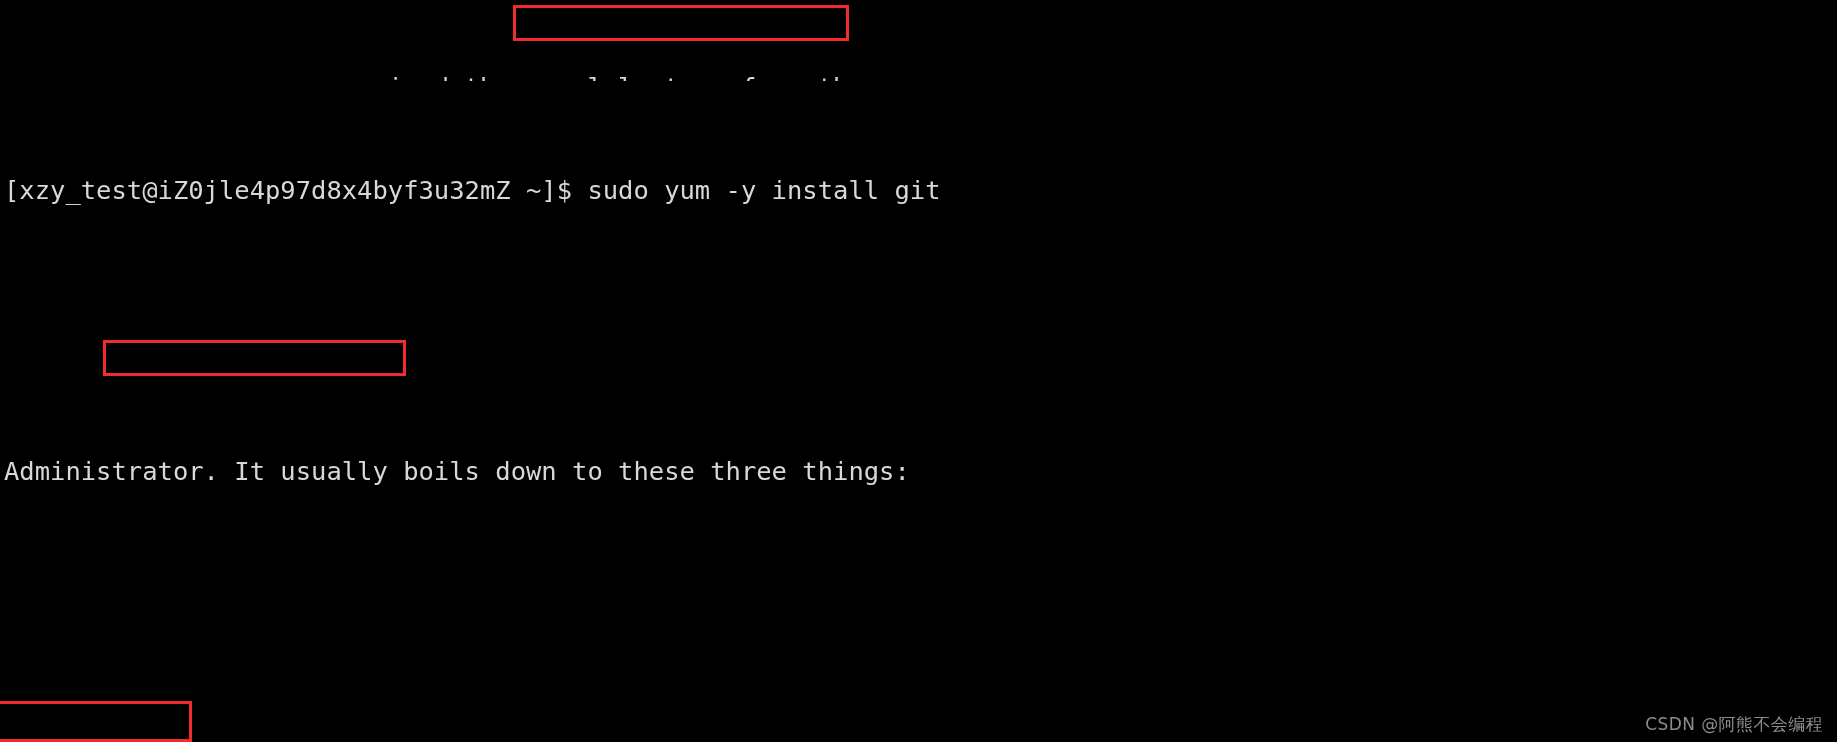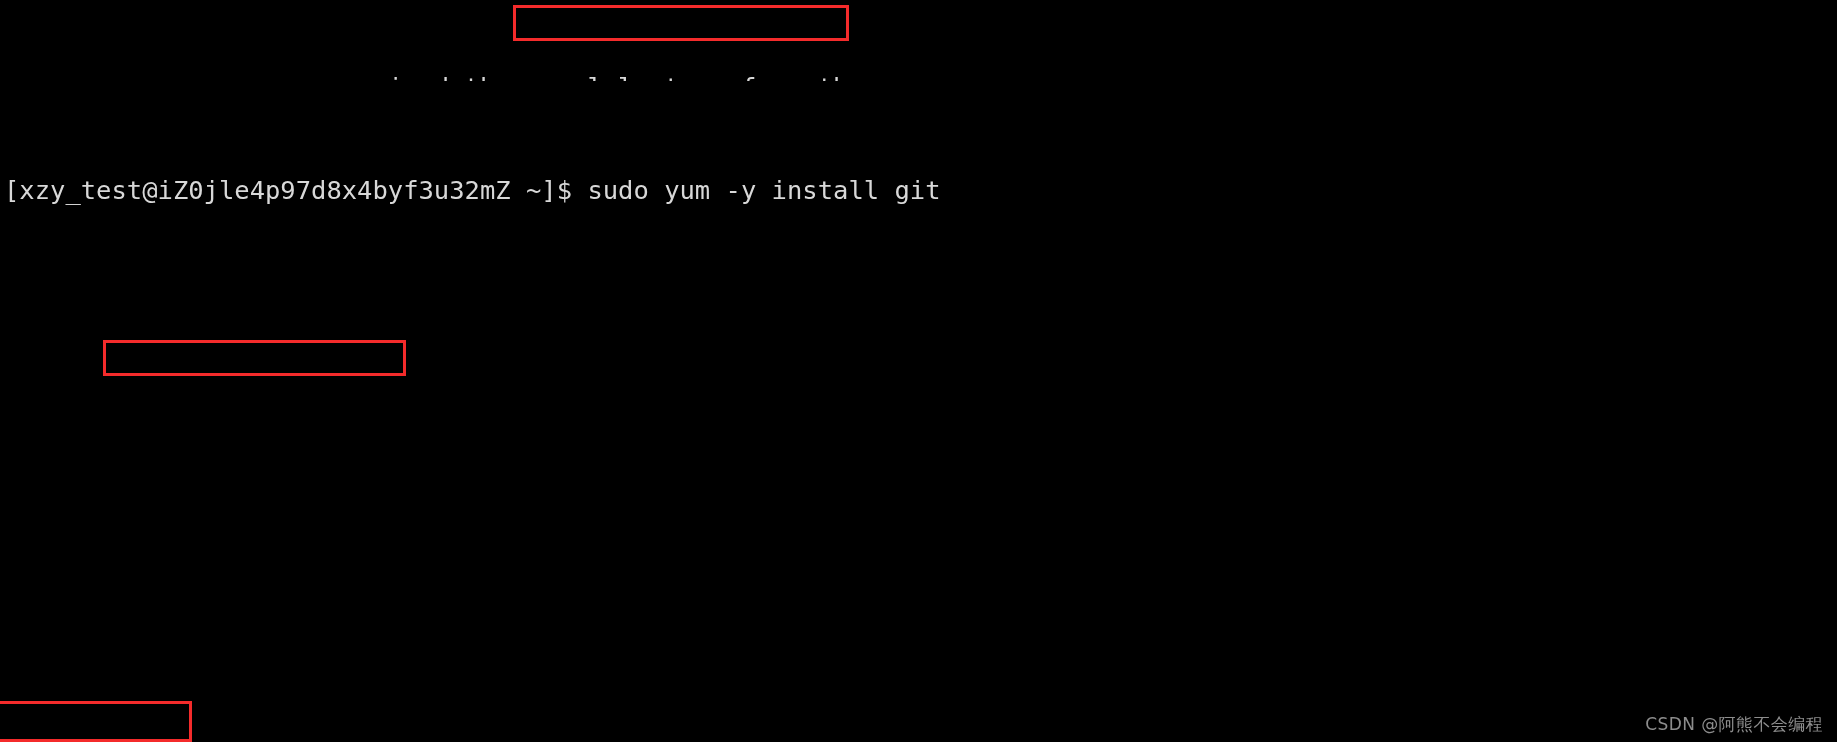--- a/index.html
+++ b/index.html
@@ -79,20 +79,21 @@
 
 <div id="terminal">
 
   <div class="term-line clipped-top">                     received the usual lecture from the</div>
 
   <div class="term-line"><span>[xzy_test@iZ0jle4p97d8x4byf3u32mZ ~]$ </span><span>sudo yum -y install git</span></div>
 
   <div class="term-line"></div>
 
 
+  <div class="term-line">Administrator. It usually boils down to these three things:</div>
 
   <div class="term-line"></div>
 
   
 
   
 
   
 
   

